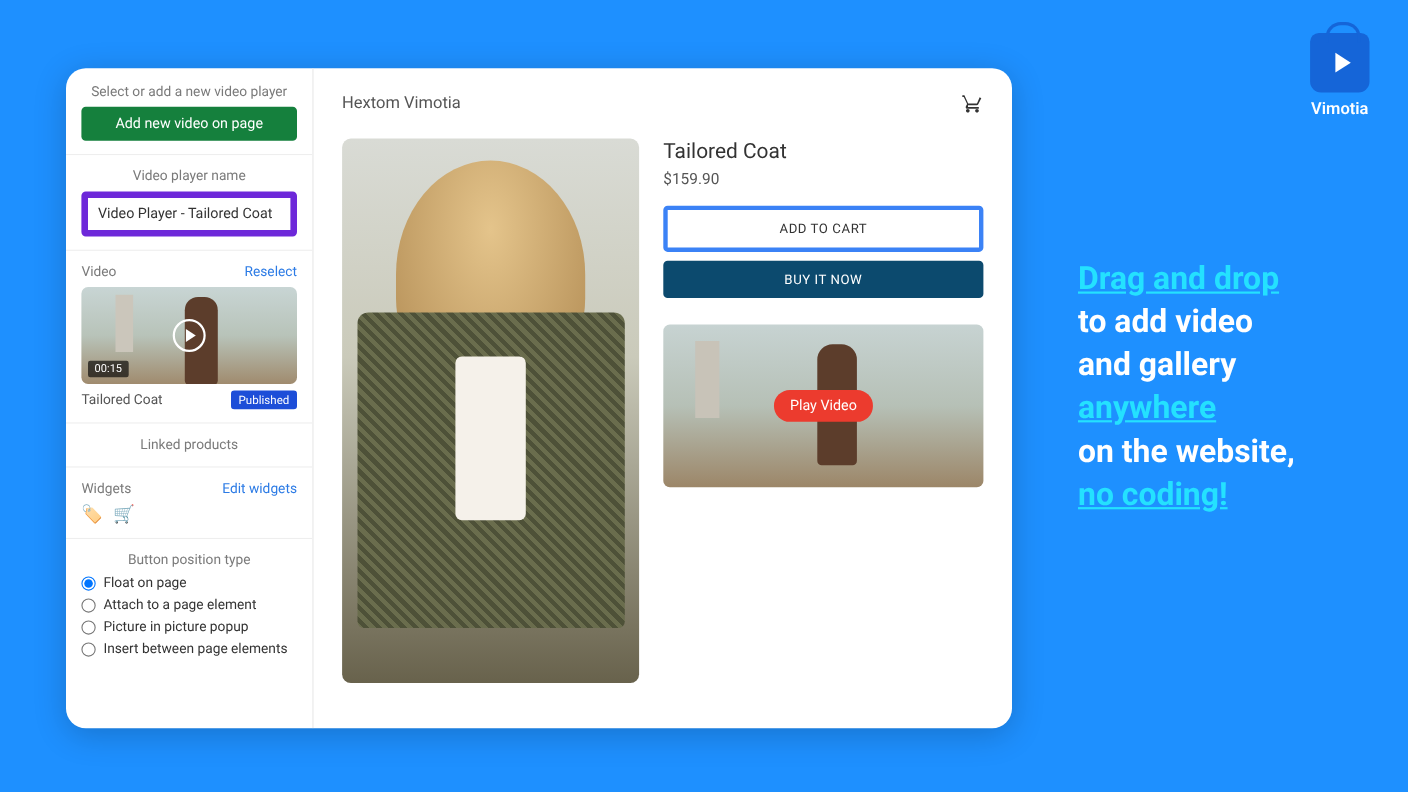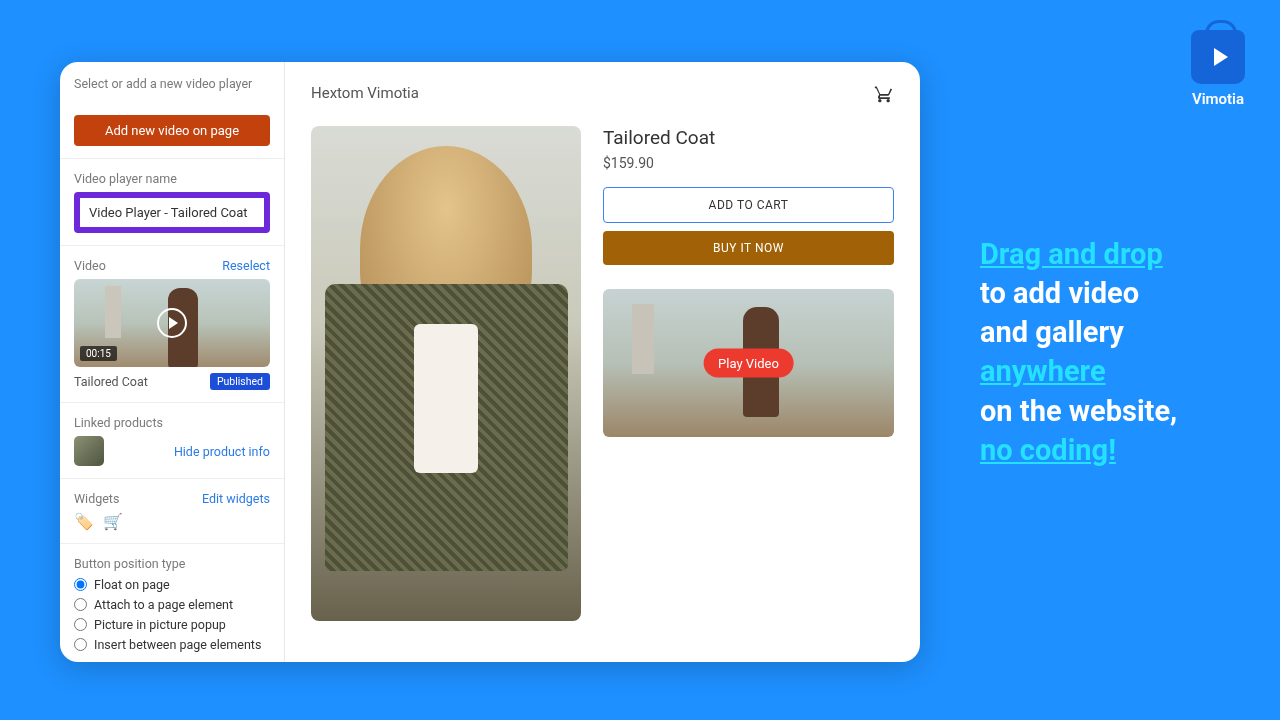--- a/index.html
+++ b/index.html
@@ -18,31 +18,30 @@
   overflow: hidden;
 }
 
 .sidebar {
   width: 225px;
   border-right: 1px solid #e8e8e8;
   padding: 14px 14px 0 14px;
   overflow: hidden;
   font-size: 13px;
 }
-.label-text { color: #7a7a7a; font-size: 12.5px; margin-bottom: 6px; }
+.label-text { color: #7a7a7a; font-size: 12.5px; margin-bottom: 6px; text-align: center; }
 .add-btn {
   width: 100%;
-  background: #c2410c;
+  background: #15803d;
   color: #fff;
   border: none;
   border-radius: 4px;
   padding: 8px 0;
   font-size: 13px;
   cursor: pointer;
-  margin-top: 18px;
 }
 .divider { height: 1px; background: #eee; margin: 12px -14px; }
 
 .text-input {
   width: 100%;
   border: 6px solid #6d28d9;
   border-radius: 4px;
   padding: 7px 9px;
   font-size: 13px;
   color: #333;
@@ -119,22 +118,22 @@
 .main-img .shirt { position: absolute; left: 38%; top: 40%; width: 24%; height: 30%; background: #f5f1ea; border-radius: 6px; }
 
 .product-col { flex: 1; }
 .product-title { font-size: 19px; color: #333; margin-bottom: 6px; }
 .product-price { font-size: 14px; color: #555; margin-bottom: 16px; }
 
 .cart-btn {
   width: 100%; padding: 10px 0; font-size: 12px; letter-spacing: 0.5px;
   border-radius: 4px; cursor: pointer; margin-bottom: 8px;
 }
-.cart-btn.outline { background: #fff; border: 1px solid #3b82f6; color: #333; }
-.cart-btn.solid { background: #a16207; border: none; color: #fff; }
+.cart-btn.outline { background: #fff; border: 4px solid #3b82f6; color: #333; }
+.cart-btn.solid { background: #0c4a6e; border: none; color: #fff; }
 
 .embed-video {
   width: 100%; height: 148px; border-radius: 6px; margin-top: 16px;
   background: linear-gradient(180deg,#c7d3d2 0,#b6c0b6 50%,#9c8668 100%);
   position: relative; overflow: hidden;
 }
 .embed-video .model2 {
   position: absolute; left: 48%; top: 12%; width: 36px; height: 110px;
   background: #5c3d2b; border-radius: 14px 14px 4px 4px;
 }
@@ -214,24 +213,20 @@
       <div class="duration-badge">00:15</div>
     </div>
     <div class="row-flex" style="margin-top:6px">
       <span style="font-size:12.5px;color:#555">Tailored Coat</span>
       <span class="pill-green">Published</span>
     </div>
 
     <div class="divider"></div>
 
     <div class="label-text">Linked products</div>
-    <div class="row-flex">
-      <div class="linked-thumb"></div>
-      <span class="link-text">Hide product info</span>
-    </div>
 
     <div class="divider"></div>
 
     <div class="row-flex">
       <span class="label-text" style="margin:0">Widgets</span>
       <span class="link-text">Edit widgets</span>
     </div>
     <div class="widget-icons" style="margin-top:6px">
       <span style="color:#4caf50">🏷️</span>
       <span style="color:#e53935">🛒</span>

